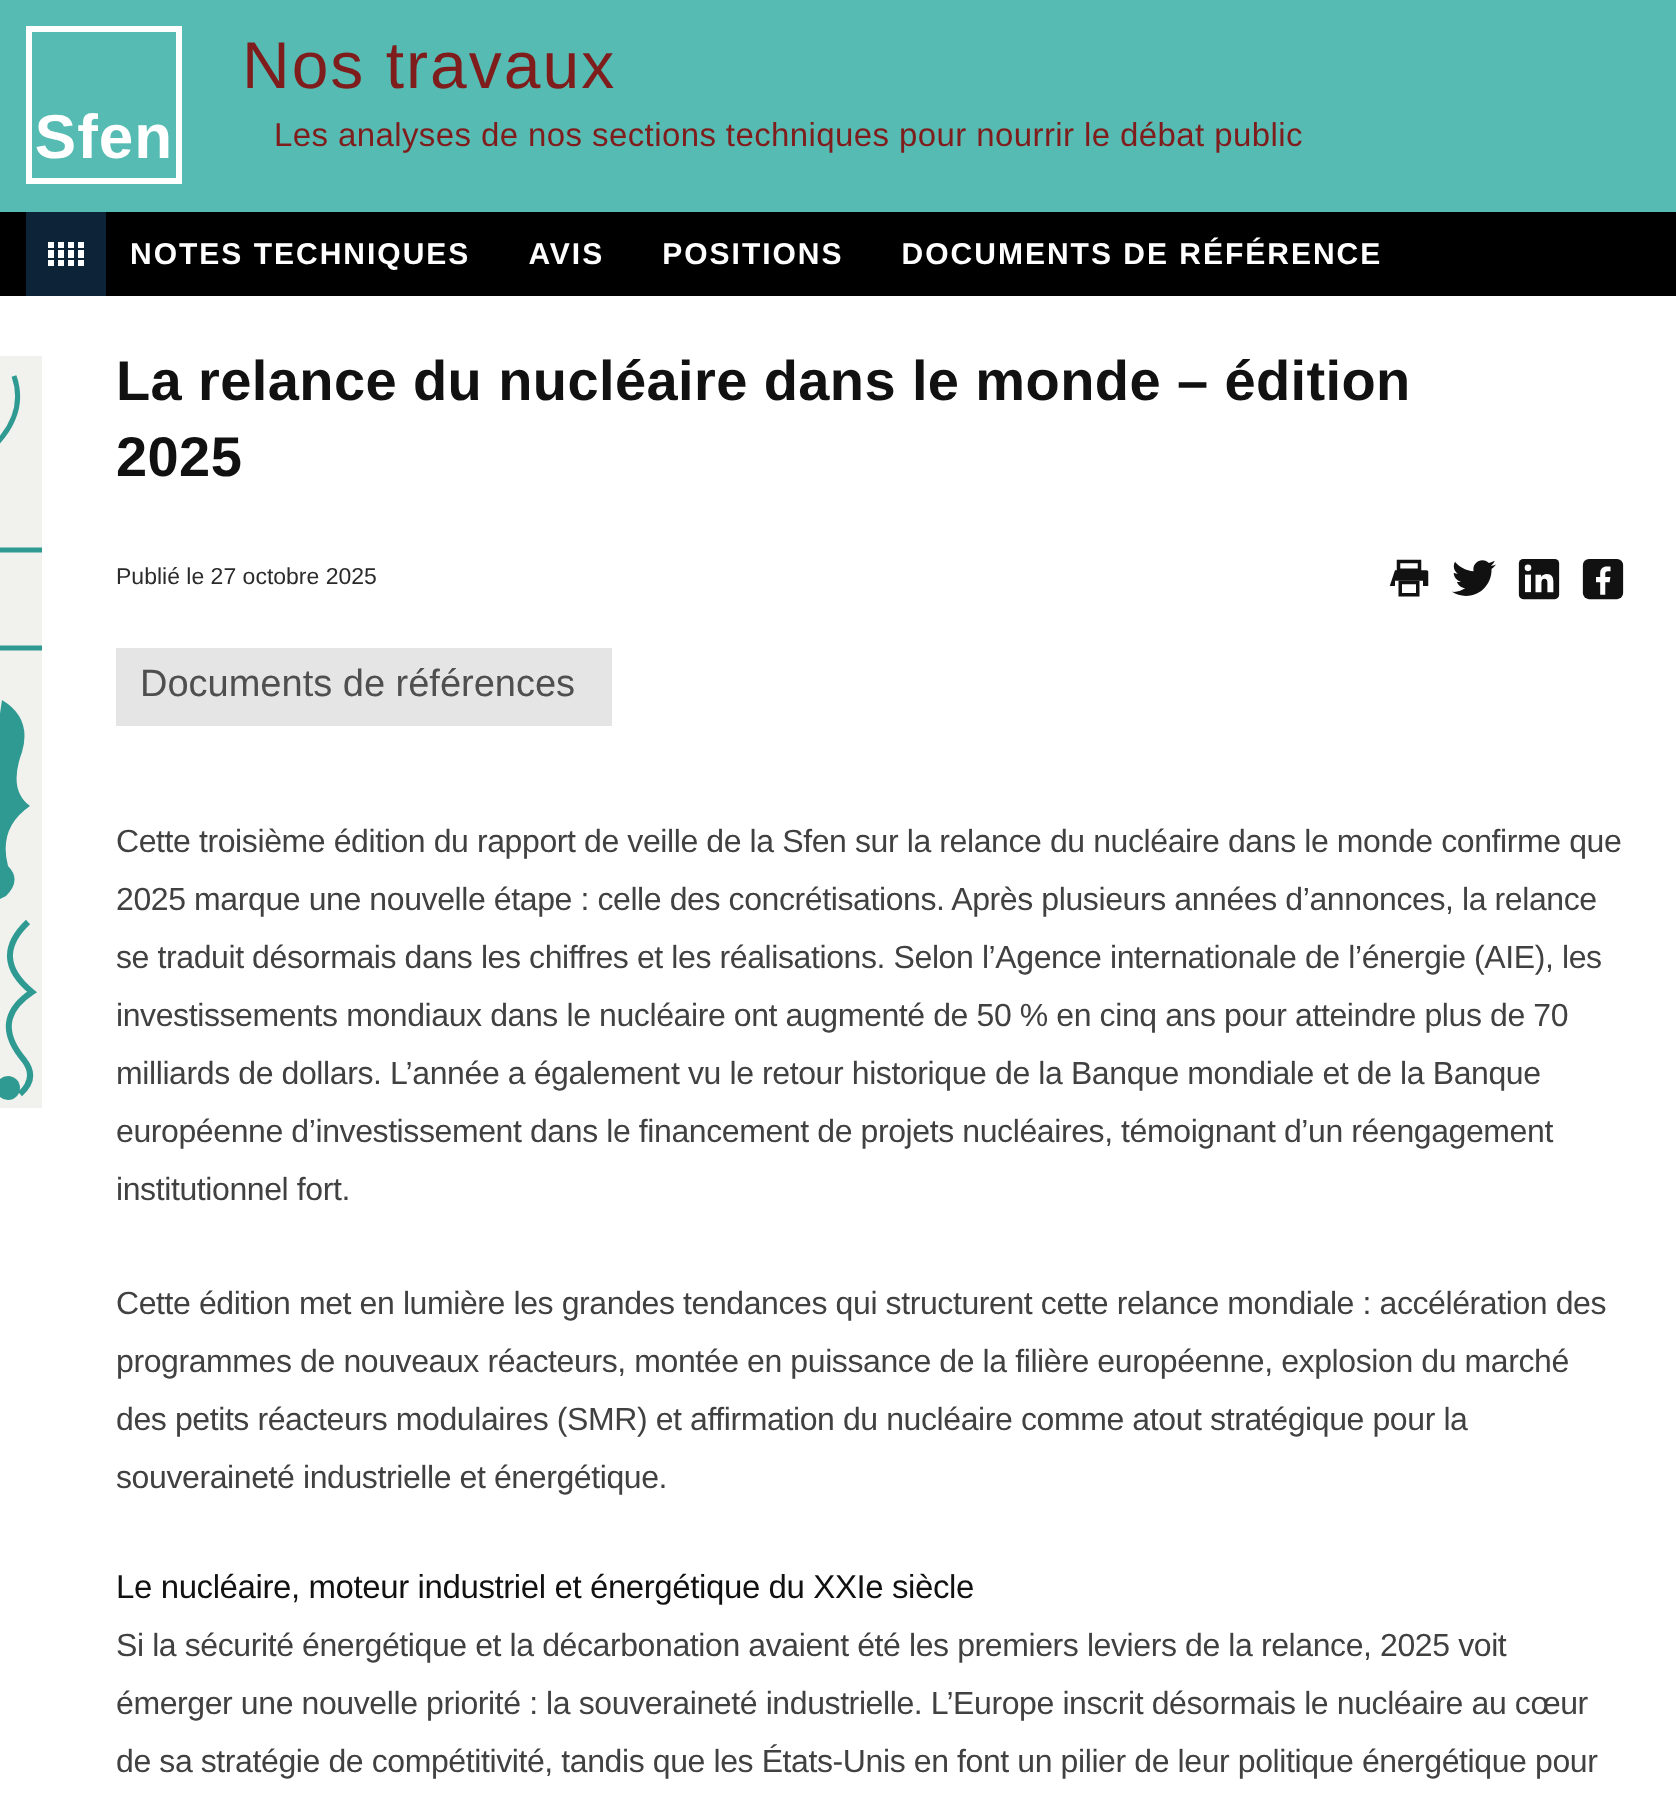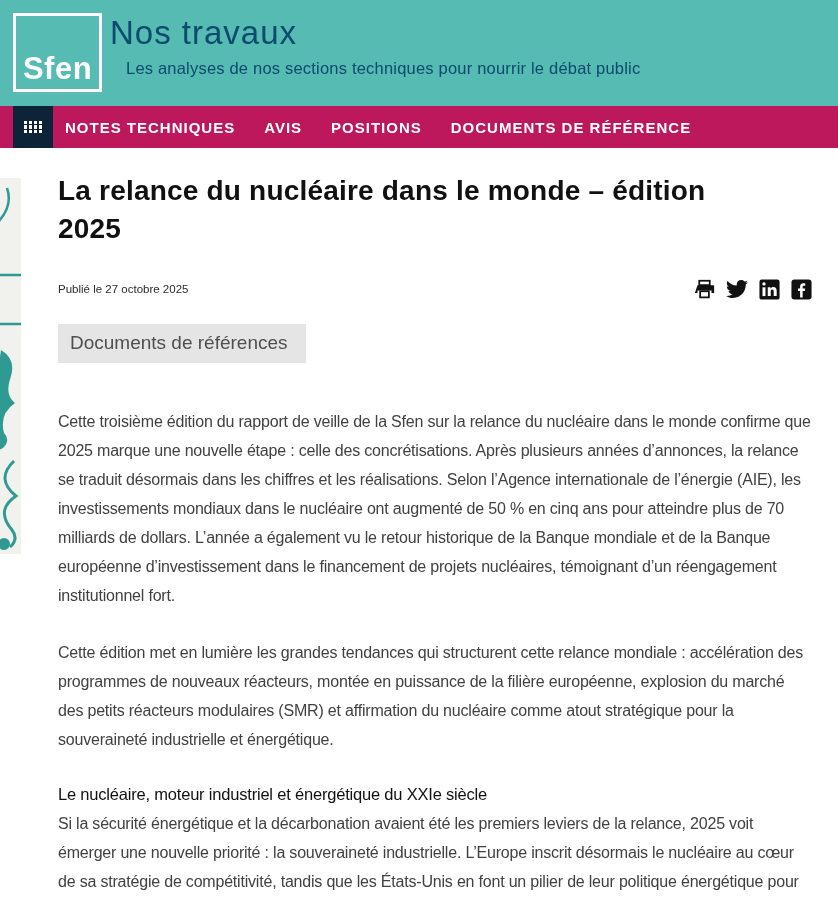--- a/index.html
+++ b/index.html
@@ -13,36 +13,36 @@
     position:relative;
   }
   
   .header {
     height:106px;
     background:#56bbb2;
     position:relative;
   }
   .logo-box {
     position:absolute; left:13px; top:13px;
-    width:89px; height:79px;
+    width:78px; height:79px;
     border:3px solid #ffffff;
     display:flex; align-items:flex-end; justify-content:center;
   }
   .logo-text {
     color:#ffffff; font-weight:bold; font-size:31px; line-height:1;
     padding-bottom:5px; letter-spacing:0.5px;
   }
-  .header-text { position:absolute; left:110px; top:12px; color:#0c4a6e; }
+  .header-text { position:absolute; left:121px; top:12px; color:#7f1d1d; }
   .header-title { font-size:33px; font-weight:400; letter-spacing:1px; line-height:1.25; }
   .header-subtitle { font-size:16.5px; font-weight:400; margin-top:6px; letter-spacing:0.2px;margin-left:16px; }
 
   
   .navbar {
     height:42px;
-    background:#be185d;
+    background:#000000;
     display:flex; align-items:stretch;
   }
   .grid-btn {
     width:40px; margin-left:13px;
     background:#0d2438;
     display:flex; align-items:center; justify-content:center;
     cursor:pointer;
   }
   .grid-icon { display:grid; grid-template-columns:repeat(4,3.2px); grid-template-rows:repeat(3,3.2px); gap:1.6px; }
   .grid-icon span { background:#ffffff; width:3.2px; height:3.2px; display:block; }

